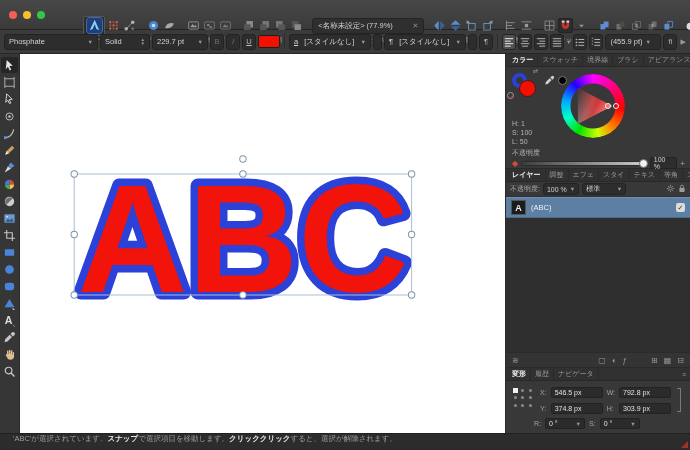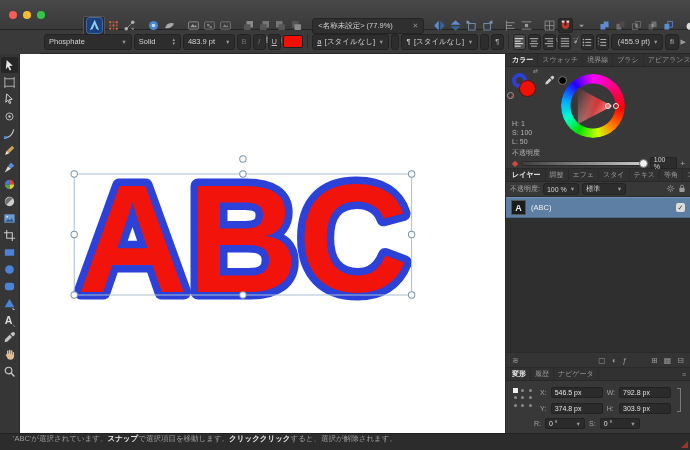--- a/index.html
+++ b/index.html
@@ -19,21 +19,21 @@
   .tb-icon svg{width:13px;height:13px;}
   .tb-icon.logo-box{width:22px;height:20px;background:#2c2c2c;border:1px solid #555;}
   .tb-icon.logo-box svg{width:17px;height:17px;}
   .tb-icon.toggled{background:#2b2b2b;border:1px solid #242424;}
   .tb-label{font-size:6.5px;color:#9b9b9b;white-space:nowrap;margin-top:1px;}
   .doc-tab{height:16px;min-width:112px;background:#2f2f2f;border:1px solid #242424;border-radius:3px;
            display:flex;align-items:center;justify-content:space-between;padding:0 5px;font-size:7.5px;color:#cfcfcf;gap:8px;}
   .doc-close{color:#8d8d8d;font-size:7px;}
   
   .contextbar{height:24px;display:flex;align-items:center;background:#3b3b3b;border-bottom:1px solid #262626;
-              padding:0 4px;gap:2px;font-size:7.5px;margin-left:40px;}
+              padding:0 4px;gap:2px;font-size:7.5px;}
   .ctl{height:16px;background:#2d2d2d;border:1px solid #232323;border-radius:3px;display:flex;align-items:center;
        padding:0 4px;gap:3px;color:#d2d2d2;white-space:nowrap;}
   .chev{font-size:5.5px;color:#9a9a9a;}
   .stepper{display:flex;flex-direction:column;font-size:4.5px;line-height:4px;color:#9a9a9a;}
   .cbtn{width:14px;height:16px;background:#2d2d2d;border:1px solid #232323;border-radius:3px;display:flex;
         align-items:center;justify-content:center;color:#b9b9b9;}
   .cbtn.dim{color:#6f6f6f;}
   .cbtn.under{text-decoration:underline;}
   .cbtn.active{background:#505050;color:#f0f0f0;}
   .swatch-red{width:22px;height:13px;border-radius:2px;border:1px solid #1e1e1e;}
@@ -357,21 +357,21 @@
         <span class="chev">▼</span>
     </div>
     <div class="ctl" style="width:50px;justify-content:space-between">
       <span>Solid</span>
         <span class="stepper">
           <span>▲</span>
           <span>▼</span>
         </span>
     </div>
     <div class="ctl" style="width:56px;justify-content:space-between">
-      <span>483.9 pt</span>
+      <span>229.7 pt</span>
         <span class="chev">▼</span>
     </div>
     <div class="cbtn dim">B</div>
     <div class="cbtn dim" style="font-style:italic">I</div>
     <div class="cbtn under">U</div>
     <div class="swatch-red" id="fill-swatch" style="background: rgb(242, 17, 0);"></div>
     <div class="csep"></div>
     <div class="ctl" style="width:82px;justify-content:space-between">
       <span style="text-decoration:underline">a</span>
       <span>[スタイルなし]</span>
@@ -414,21 +414,21 @@
           <circle cx="1.7" cy="6.5" r="1" fill="#b0b0b0"></circle>
           <circle cx="1.7" cy="10" r="1" fill="#b0b0b0"></circle>
         </svg>
       </div>
     <div class="cbtn">
         <svg viewBox="0 0 12 12">
           <path d="M4 3h7M4 6.5h7M4 10h7" stroke="#b0b0b0" stroke-width="1.2"></path>
           <path d="M1 1.5h1.5M1 5h1.5M1 8.5h1.5" stroke="#b0b0b0"></path>
         </svg>
       </div>
-    <div class="ctl" style="width:56px;justify-content:flex-end">
+    <div class="ctl" style="width:56px;justify-content:flex-start">
       <span>(455.9 pt)</span>
         <span class="chev">▼</span>
     </div>
     <div class="cbtn" style="width:14px">fi</div>
     <span class="ovf">▶</span>
   </div>
 
   <div class="main">
 
     <div class="toolcol" id="toolcol">

